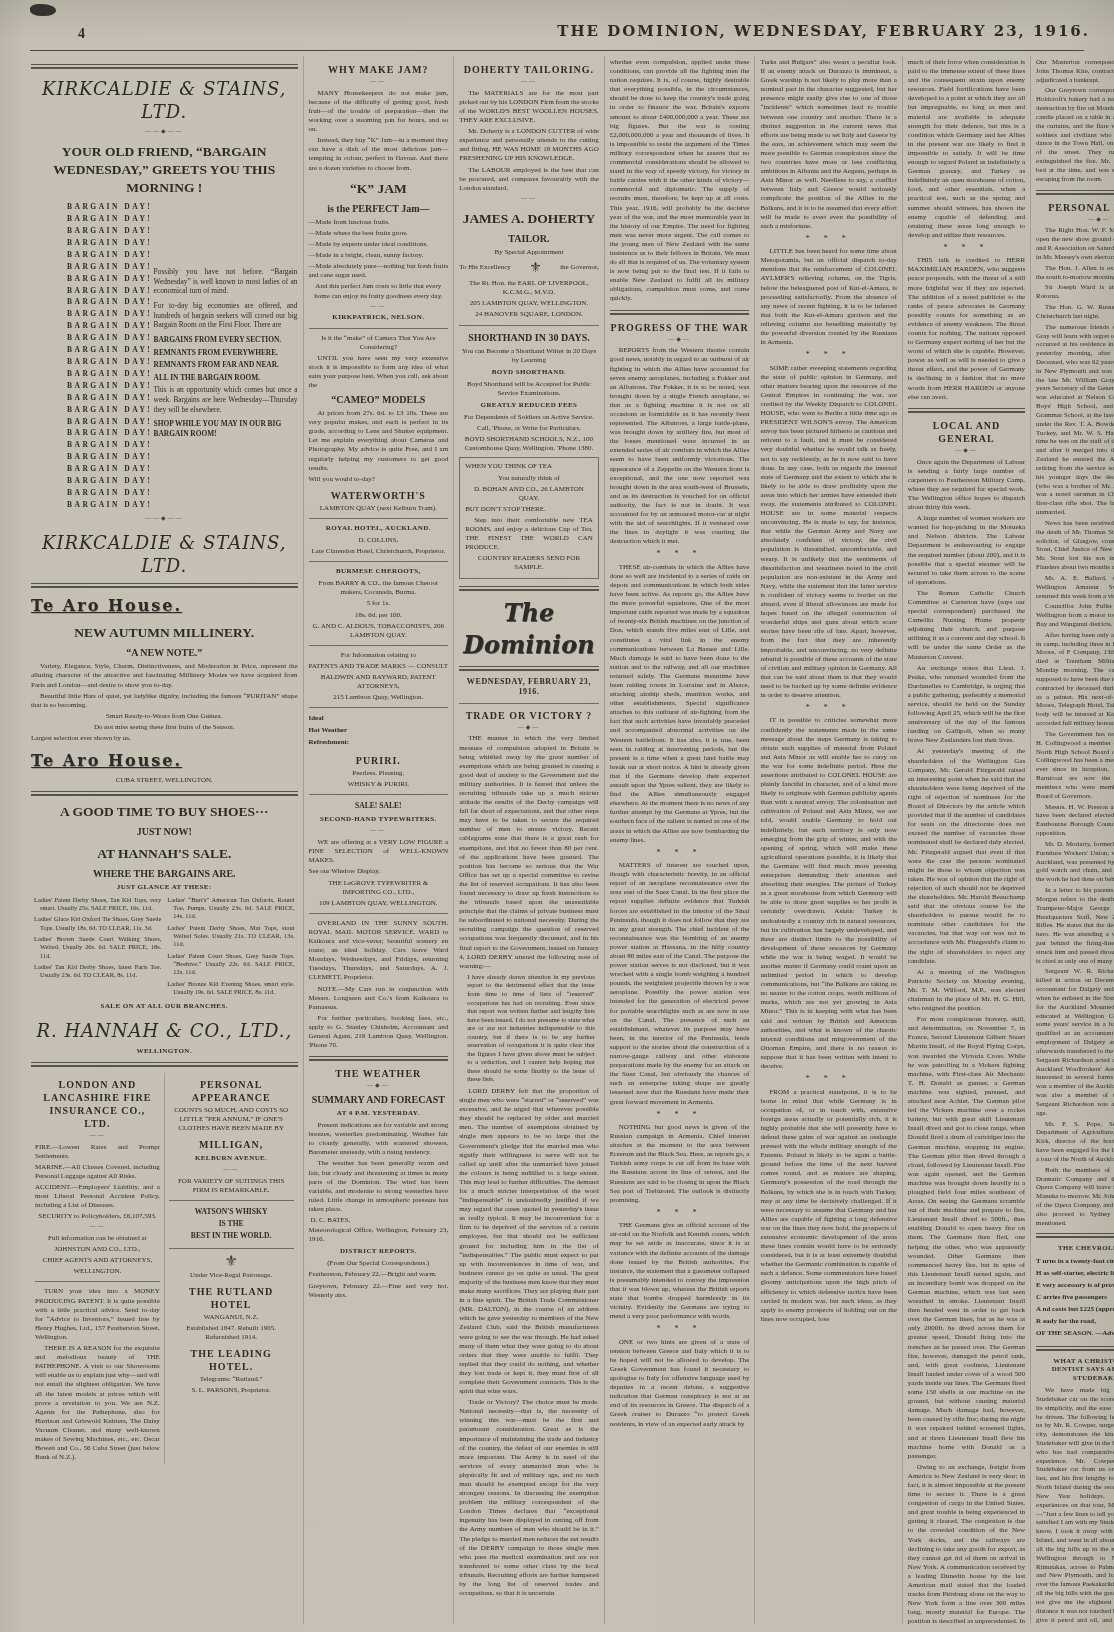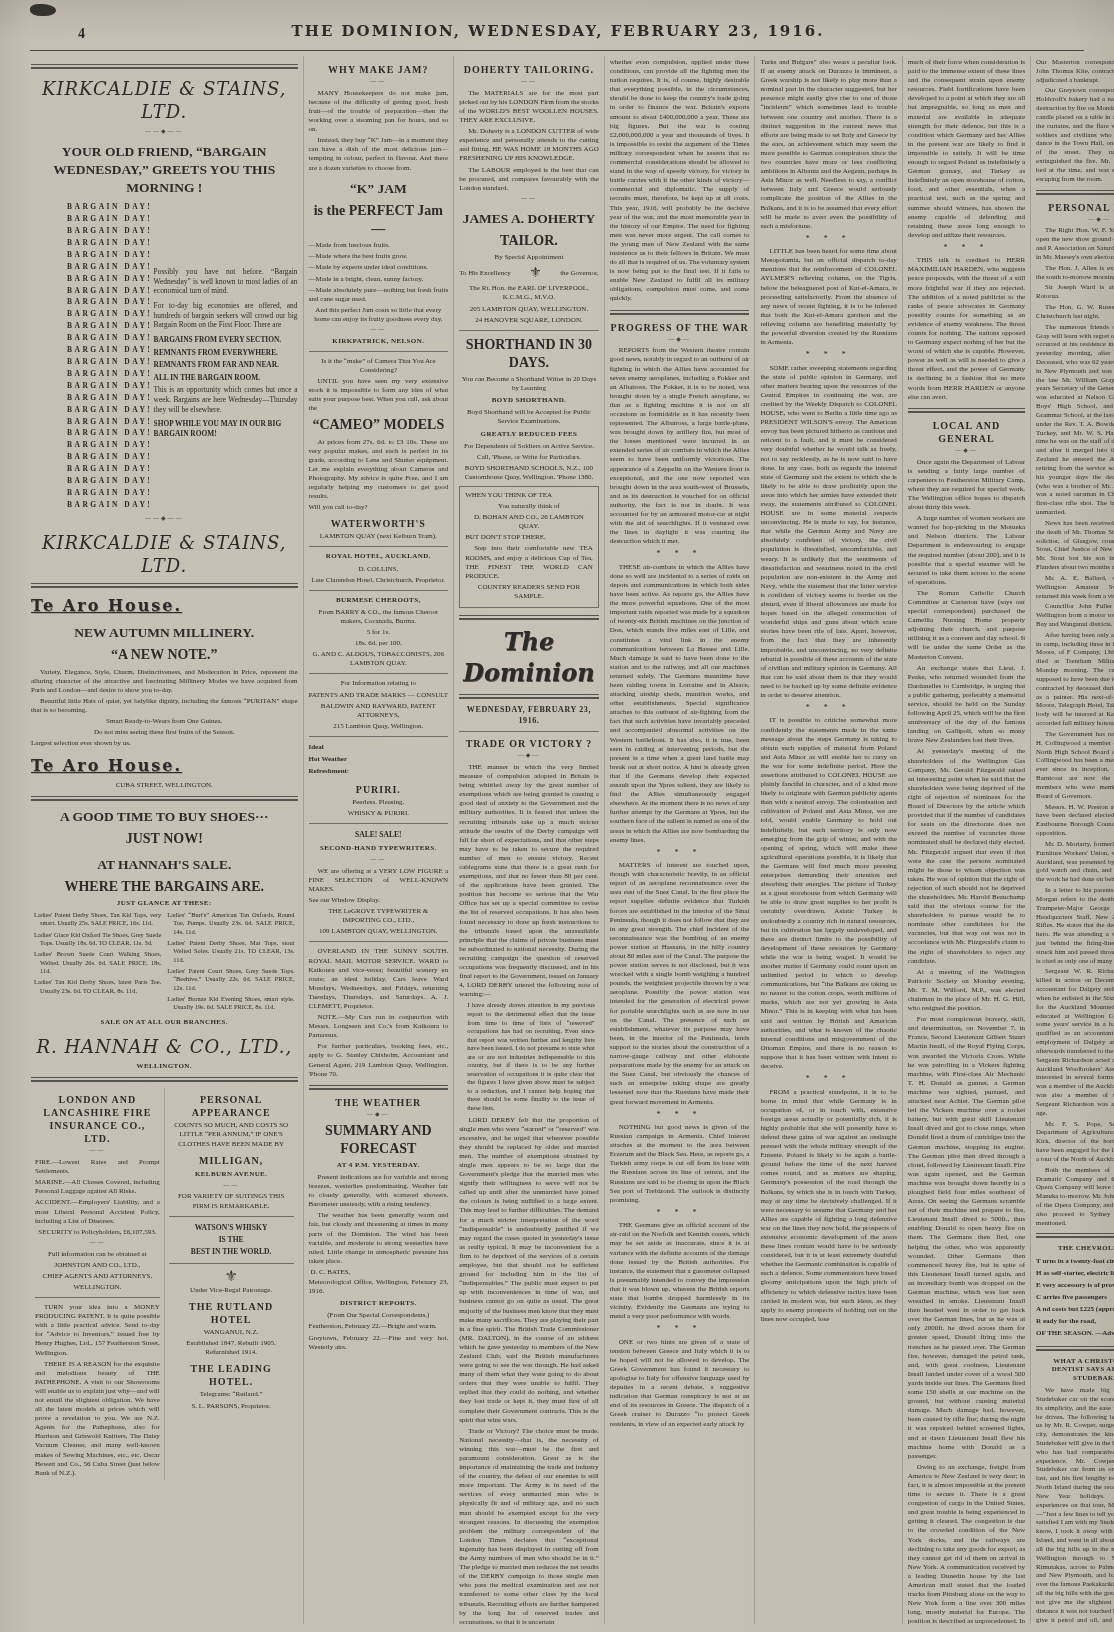--- a/index.html
+++ b/index.html
@@ -3,40 +3,40 @@
 <meta charset="utf-8">
 <style>
   html,body{margin:0;padding:0;}
   body{width:1114px;height:1632px;position:relative;background:#75736f;font-family:"Liberation Serif",serif;}
   #paper{position:absolute;inset:0;background:#e9e7e2;
          background-image:linear-gradient(90deg,#dddbd5 0,#eae8e3 28px,#ece9e4 50%,#e7e5e0 96%,#dcdad4 100%),
          linear-gradient(#d8d6d0 0,#ece9e4 40px);background-blend-mode:multiply;color:#2d2b27;}
   #ink-blot{position:absolute;left:30px;top:4px;width:26px;height:12px;background:#1c1b19;border-radius:40% 60% 50% 50%;opacity:.85;}
   #pagehead{position:absolute;left:26px;right:24px;top:22px;height:30px;}
   #page-number{position:absolute;left:52px;top:4px;font-weight:bold;font-size:14px;}
-  #masthead-line{display:block;text-align:center;font-weight:bold;font-size:15px;letter-spacing:2px;font-family:"DejaVu Serif",serif;}
+  #masthead-line{display:block;text-align:right;font-weight:bold;font-size:15px;letter-spacing:2px;font-family:"DejaVu Serif",serif;}
   #head-rule{position:absolute;left:30px;right:30px;top:50px;border-top:1.5px solid #4a4844;}
   #cols{position:absolute;left:26px;right:22px;top:56px;bottom:8px;display:flex;}
   .col{overflow:hidden;padding:2px 5px 0;font-size:7px;line-height:1.3;min-width:0;}
   .col + .col{border-left:1px solid #a29f98;}
   .col-ads{flex:0 0 25%;}
   .col-b,.col-c,.col-d{flex:0 0 13.1%;}
   .col-e{flex:0 0 12.8%;}
   .col-f{flex:0 0 11%;}
   .col-g{flex:0 0 11.9%;font-size:6.8px;}
   
   .b-p{text-align:justify;text-indent:9px;margin:0 0 2px;}
   .b-p0{text-align:justify;margin:0 0 2px;}
   .b-pq{text-align:justify;margin:2px 4px 3px 8px;font-size:.94em;}
   .b-pc{text-align:center;margin:2px 0;}
   .b-pr{margin:1px 2px;}
   .b-sc{text-align:center;font-weight:bold;letter-spacing:.4px;margin:3px 0;}
   .b-h1{font-weight:bold;font-size:13.5px;line-height:1.35;text-align:center;margin:7px 2px 4px;}
   .b-h2{font-weight:bold;font-size:10px;letter-spacing:1px;text-align:center;margin:5px 0 2px;}
-  .b-h3{font-weight:bold;font-size:14px;text-align:center;margin:3px 0;}
+  .b-h3{font-weight:bold;font-size:10px;text-align:center;margin:3px 0;}
   .b-hital{font-style:italic;font-size:18px;text-align:center;letter-spacing:1px;margin:8px 0 4px;font-family:"DejaVu Serif",serif;}
   .b-fancy{font-weight:bold;font-size:16px;text-align:left;letter-spacing:2px;margin:8px 0 4px;font-family:"DejaVu Serif",serif;text-shadow:.6px .6px 0 #8a8880;text-decoration:underline;}
   .b-masthead{font-weight:bold;font-size:24px;text-align:center;margin:4px 0;font-family:"DejaVu Serif",serif;font-style:italic;text-shadow:.5px .5px 0 #55534e;}
   .b-rule{border-top:1px solid #6e6c66;margin:5px 0;}
   .b-rule2{height:2px;border-top:1px solid #55534e;border-bottom:2px solid #55534e;margin:6px 0;}
   .b-orn{text-align:center;font-size:6px;letter-spacing:2px;color:#45433f;margin:2px 0 3px;}
   .b-stars{text-align:center;font-size:8px;letter-spacing:6px;margin:3px 0;}
   .b-crest{text-align:center;font-size:15px;line-height:1;margin:3px 0 1px;color:#3a3834;}
   .b-box{border:1px solid #6e6c66;padding:4px 5px;margin:4px 0 7px;}
   .b-split{display:flex;margin-top:2px;}
@@ -206,21 +206,21 @@
         <div class="b-p0">—Made in a bright, clean, sunny factory.</div>
         <div class="b-p0">—Made absolutely pure—nothing but fresh fruits and cane sugar used.</div>
         <div class="b-pc">And this perfect Jam costs so little that every home can enjoy its fruity goodness every day.</div>
         <div class="b-orn">——</div>
         <div class="b-sc">KIRKPATRICK, NELSON.</div>
         <div class="b-rule"></div>
         <div class="b-pc">Is it the “make” of Camera That You Are Considering?</div>
         <div class="b-p">UNTIL you have seen my very extensive stock it is impossible to form any idea of what suits your purpose best. When you call, ask about the</div>
         <div class="b-h3">“CAMEO” MODELS</div>
         <div class="b-p">At prices from 27s. 6d. to £3 10s. These are very popular makes, and each is perfect in its grade, according to Lens and Shutter equipment. Let me explain everything about Cameras and Photography. My advice is quite Free, and I am regularly helping my customers to get good results.</div>
-        <div class="b-p0">Will you call to-day?</div>
+        <div class="b-p0">Will you would to-day?</div>
         <div class="b-h2">WATERWORTH'S</div>
         <div class="b-pc">LAMBTON QUAY (next Kelburn Tram).</div>
         <div class="b-rule"></div>
         <div class="b-sc">ROYAL HOTEL, AUCKLAND.</div>
         <div class="b-pc">D. COLLINS,</div>
         <div class="b-pc">Late Clarendon Hotel, Christchurch, Proprietor.</div>
         <div class="b-rule"></div>
         <div class="b-sc">BURMESE CHEROOTS,</div>
         <div class="b-pc">From BARRY &amp; CO., the famous Cheroot makers, Cocanada, Burma.</div>
         <div class="b-pc">5 for 1s.</div>

